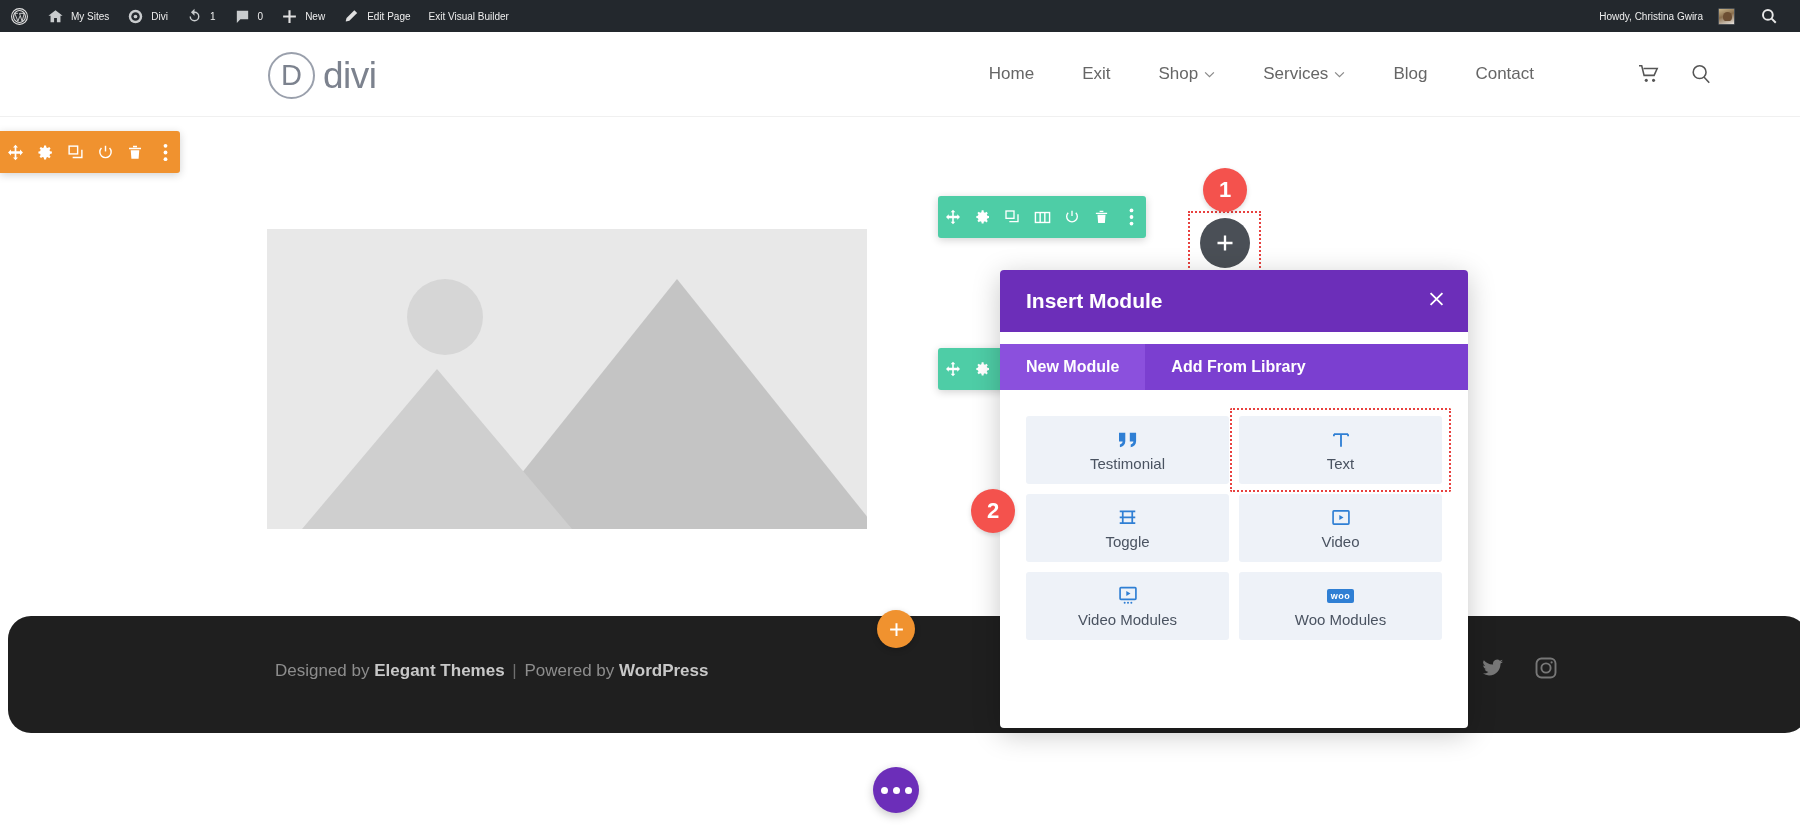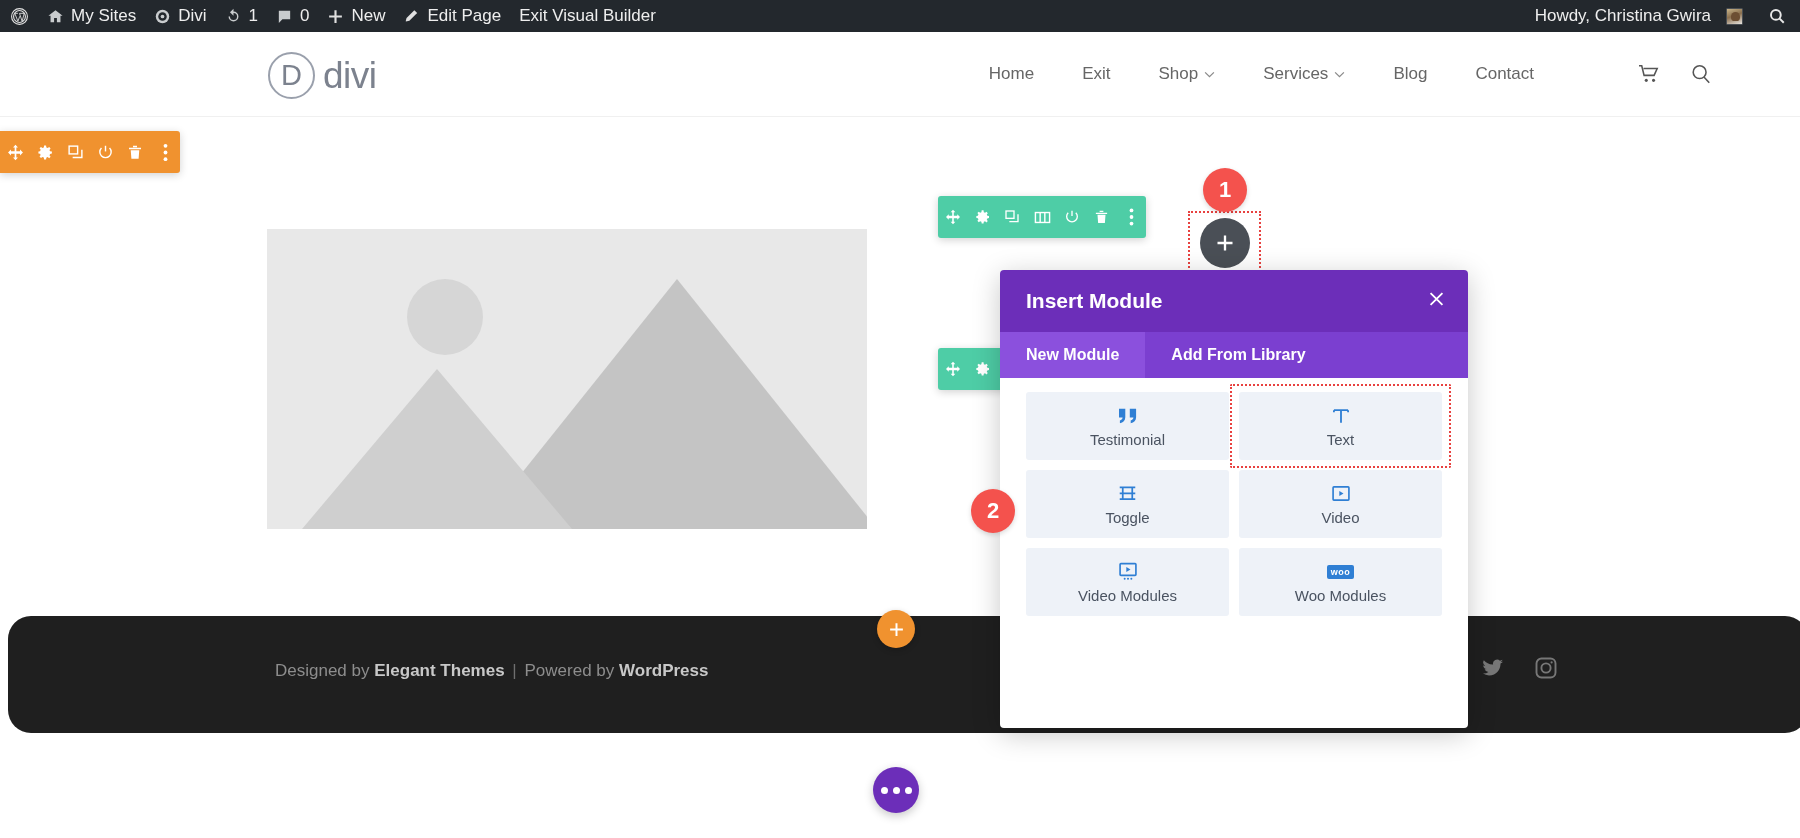--- a/index.html
+++ b/index.html
@@ -22,25 +22,25 @@
     background: #23282d;
     display: flex; align-items: center;
     color: #b4b9be;
     font-size: 14.5px;
     z-index: 60;
   }
   .ab-item {
     display: flex; align-items: center; gap: 7px;
     height: 32px; padding: 0 9px;
     color: #eeeeee; white-space: nowrap;
-    font-size: 17px;
+    font-size: 10px;
   }
   .ab-item:first-child { padding-left: 10px; }
   .ab-ico { display: inline-flex; align-items: center; justify-content: center; color: #c9ccce; }
-  .ab-right { margin-left: auto; display: flex; align-items: center; }
+  .ab-right { margin-left: auto; display: flex; align-items: center; padding-right: 8px; }
   .ab-avatar {
     width: 17px; height: 17px; margin-left: 8px;
     background: linear-gradient(160deg,#c9b58a 0%,#8a6f4e 45%,#e8e4df 100%);
     border: 1px solid #4a4f54; border-radius: 1px;
     position: relative; overflow: hidden;
   }
   .ab-avatar::after{
     content:""; position:absolute; left:4px; top:3px; width:9px; height:9px;
     background:#6d4f33; border-radius:50% 50% 40% 40%;
   }
@@ -208,20 +208,21 @@
   
   .modal {
     position: absolute; left: 1000px; top: 270px;
     width: 468px; height: 458px;
     background: #ffffff;
     border-radius: 4px;
     box-shadow: 0 6px 28px rgba(0,0,0,0.22);
     z-index: 50;
     display: flex; flex-direction: column;
     overflow: hidden;
+    gap: 12px;
   }
   .modal-header {
     height: 62px; background: #6c2eb9;
     display: flex; align-items: center; padding: 0 26px;
     position: relative;
   }
   .modal-title {
     color: #ffffff; font-size: 21px; font-weight: 700;
   }
   .modal-close {

